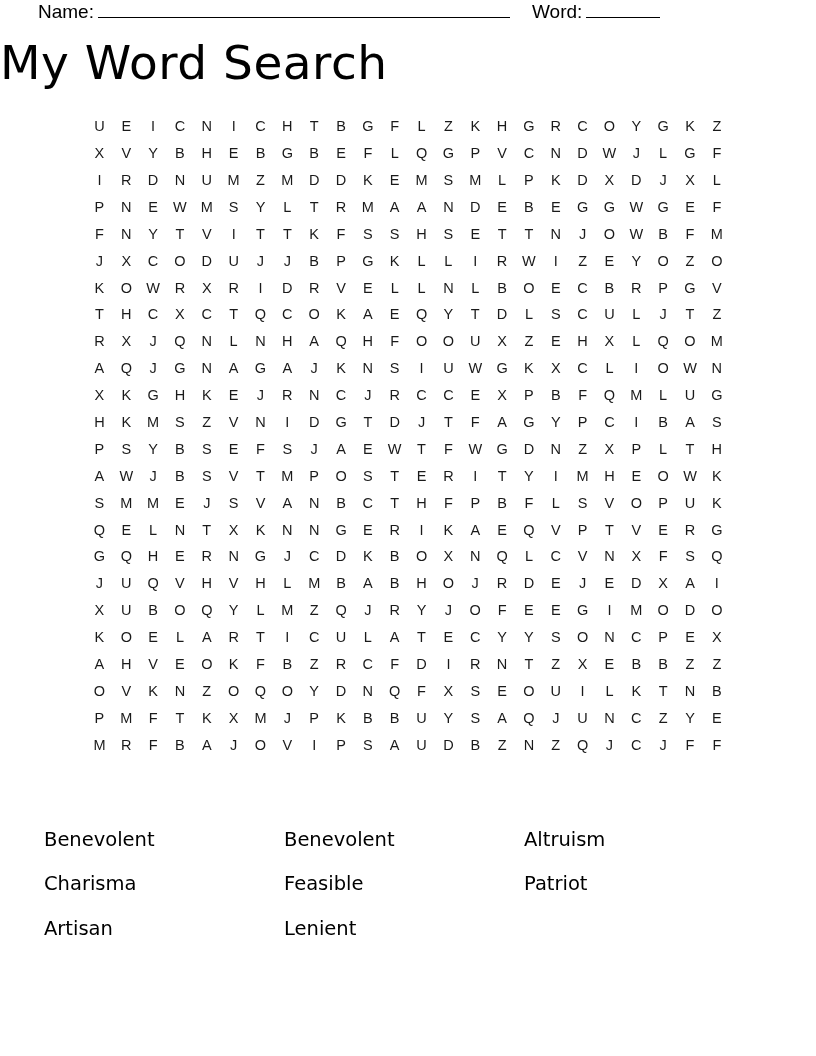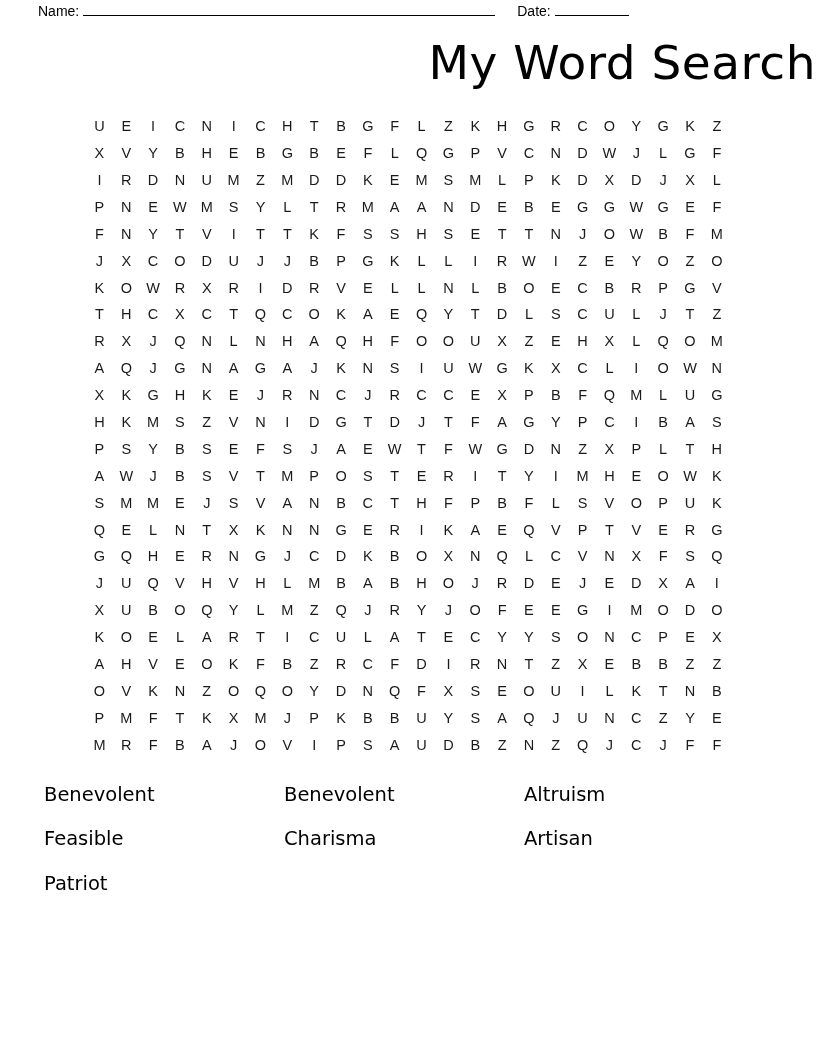--- a/index.html
+++ b/index.html
@@ -31,41 +31,41 @@
     left: 38px;
     right: 38px;
     height: 22px;
     display: flex;
     align-items: baseline;
     font-size: 15.5px;
     line-height: 19px;
     white-space: nowrap;
   }
   .hdr-label {
-    font-size: 14px;
+    font-size: 19px;
     letter-spacing: 0px;
     text-align: center;
   }
   .hdr-rule {
     display: inline-block;
     border-bottom: 1px solid #000;
     height: 13px;
     margin: 0 0 0 4px;
   }
   .rule-name { width: 412px; }
   .rule-date { width: 74px; }
   .hdr-gap { width: 22px; display: inline-block; }
 
   
   .title {
     position: absolute;
     top: 34px;
     left: 0;
     width: 816px;
-    text-align: right;
+    text-align: left;
     font-family: "DejaVu Sans", sans-serif;
     font-size: 47px;
     font-weight: 400;
     letter-spacing: 0.5px;
     line-height: 58px;
     color: #000;
   }
 
   
   .grid {
@@ -84,21 +84,21 @@
     display: flex;
     align-items: center;
     justify-content: center;
     line-height: 1;
     user-select: none;
   }
 
   
   .wordlist {
     position: absolute;
-    top: 772px;
+    top: 817px;
     left: 44px;
     width: 700px;
     display: grid;
     grid-template-columns: 240px 240px 220px;
     grid-auto-rows: 44.5px;
     font-family: "DejaVu Sans", sans-serif;
     font-size: 19.5px;
     font-weight: 400;
     color: #000;
   }
@@ -112,21 +112,21 @@
 </style>
 </head>
 <body>
 
 <div class="page">
 
   <div class="header">
     <span class="hdr-label">Name:</span>
     <span class="hdr-rule rule-name"></span>
     <span class="hdr-gap"></span>
-    <span class="hdr-label">Date:</span>
+    <span class="hdr-label">Word:</span>
     <span class="hdr-rule rule-date"></span>
   </div>
 
   <div class="title">My Word Search</div>
 
   <div class="grid" id="letter-grid">
       <div class="cell">U</div>
       <div class="cell">E</div>
       <div class="cell">I</div>
       <div class="cell">C</div>
@@ -701,21 +701,22 @@
       <div class="cell">C</div>
       <div class="cell">J</div>
       <div class="cell">F</div>
       <div class="cell">F</div>
     </div>
 
   <div class="wordlist" id="word-list">
       <div class="word">Benevolent</div>
       <div class="word">Benevolent</div>
       <div class="word">Altruism</div>
+      <div class="word">Charisma</div>
       <div class="word">Feasible</div>
-      <div class="word">Charisma</div>
+      <div class="word">Patriot</div>
       <div class="word">Artisan</div>
-      <div class="word">Patriot</div>
+      <div class="word">Lenient</div>
       <div class="word empty"></div>
       <div class="word empty"></div>
     </div>
 
 </div>
 
 </body></html>

